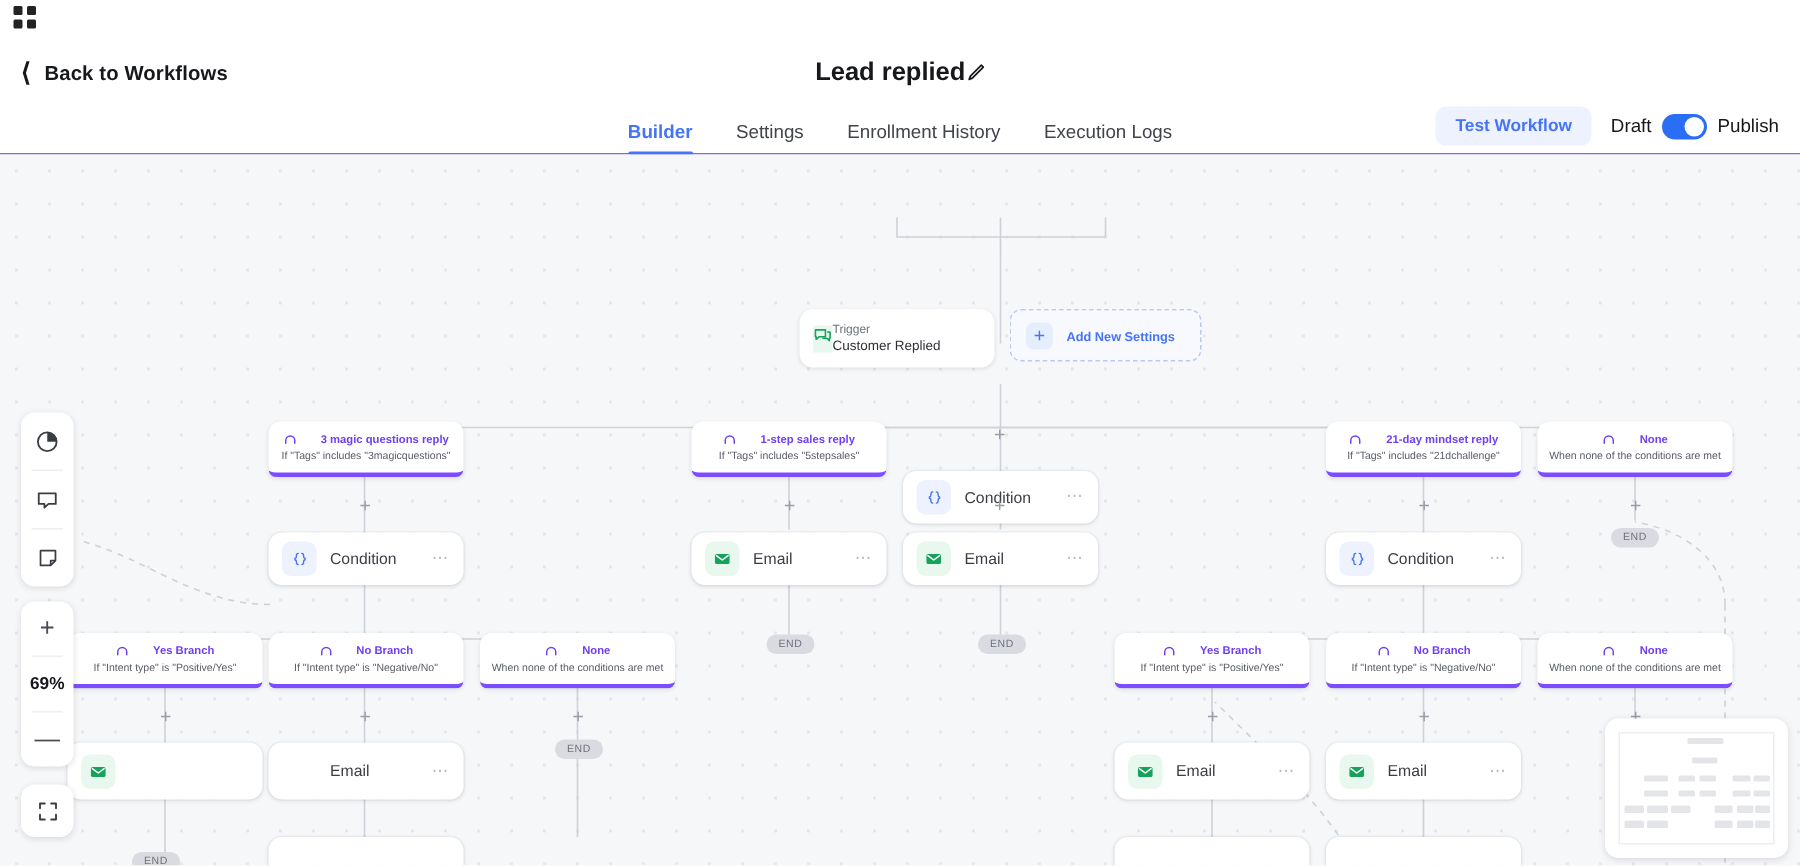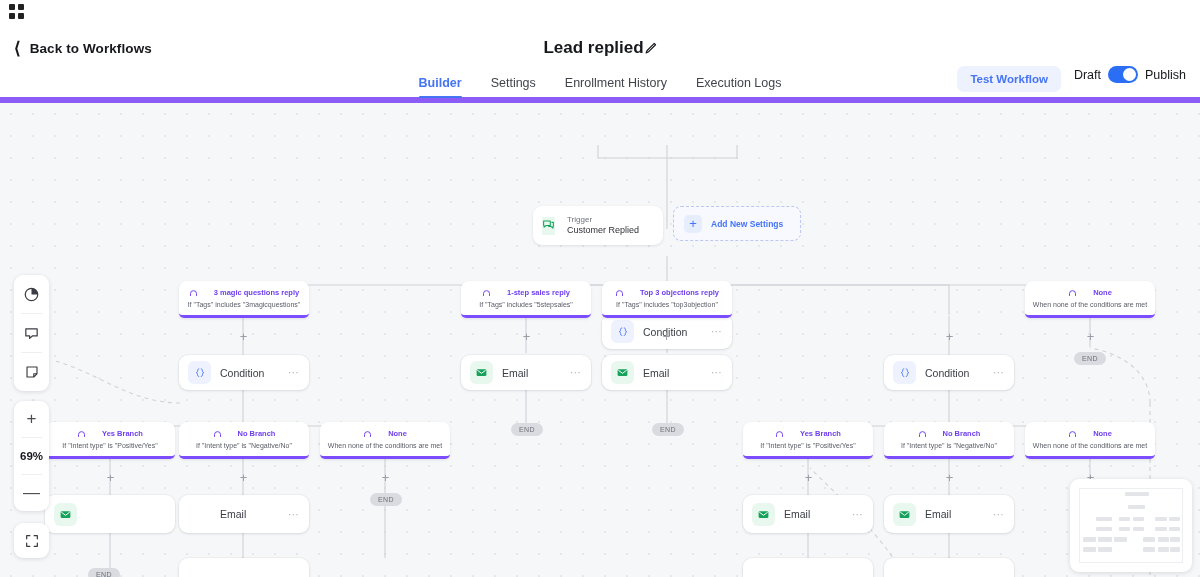--- a/index.html
+++ b/index.html
@@ -50,35 +50,35 @@
   .hist-icon { width:19px; height:19px; cursor:pointer; }
   .saved-btn {
     background:#8ba4f4; color:#fff; border:none; border-radius:7px;
     font-size:11.5px; font-weight:600; padding:8px 15px; cursor:pointer;
     font-family:inherit;
   }
 
   
   .tabrow {
     height:33px; background:#fff; display:flex; align-items:flex-end;
-    position:relative; border-bottom:6px solid #8b5cf6; padding:0 14px;
+    position:relative; border-bottom:1px solid #8b5cf6; padding:0 14px;
   }
   .tabs { display:flex; gap:29px; margin:0 auto; }
   .tab {
     font-size:12.5px; color:#42444c; padding-bottom:7px; cursor:pointer;
     position:relative; white-space:nowrap;
   }
   .tab.active { color:#4574f5; font-weight:600; }
   .tab.active::after {
     content:""; position:absolute; left:0; right:0; bottom:-1px; height:2px;
     background:#4574f5; border-radius:2px;
   }
   .tabrow-right {
     position:absolute; right:14px; bottom:5px;
-    display:flex; align-items:flex-start; gap:13px;
+    display:flex; align-items:center; gap:13px;
   }
   .test-btn {
     background:#edf2fe; color:#4574f5; border:none; border-radius:7px;
     font-size:11.5px; font-weight:600; padding:7px 13px; cursor:pointer;
     font-family:inherit;
   }
   .toggle-wrap { display:flex; align-items:center; gap:7px; }
   .tg-label { font-size:12.5px; color:#17181c; }
   .switch {
     width:30px; height:17px; border-radius:9px; background:#2b6ef6;
@@ -116,21 +116,21 @@
   .ic-trigger { background:#e8f8ef; }
   .node .nlabel { font-size:10.5px; color:#3b3d45; margin-left:9px; }
   .node .dots { margin-left:auto; color:#b6b9c2; font-size:11px; letter-spacing:1.2px; line-height:1; }
 
   
   .trigger-node {
     position:absolute; left:533px; top:103px; width:130px; height:39px;
     background:#fff; border-radius:9px; display:flex; align-items:center;
     padding:0 9px; box-shadow:0 1px 3px rgba(23,24,28,.10);
   }
-  .trigger-node .tx { margin-left:12px; }
+  .trigger-node .tx { margin-left:0; }
   .trigger-node .t1 { font-size:8px; color:#6e717c; line-height:1.25; }
   .trigger-node .t2 { font-size:9px; color:#2f3138; line-height:1.3; }
 
   .add-trigger {
     position:absolute; left:673px; top:103px; width:128px; height:35px;
     border:1px dashed #bcc8f2; border-radius:8px; background:#f7f9ff;
     display:flex; align-items:center; padding:0 10px; gap:9px; cursor:pointer;
   }
   .add-trigger .plus {
     width:18px; height:18px; border-radius:5px; background:#e6edfd;
@@ -358,30 +358,30 @@
     <div class="branch" style="left:461px; top:178px;">
       <div class="bhead">
         <svg class="br-icon" viewBox="0 0 12 12">
             <path d="M2 10V7.5A4 4 0 0 1 10 7.5V10" fill="none" stroke="#6f3ff0" stroke-width="1.3" stroke-linecap="round"></path>
           </svg>
         <span>1-step sales reply</span>
       </div>
       <div class="bsub">If "Tags" includes "5stepsales"</div>
     </div>
 
-    <div class="branch" style="left:602px; top:178px;">
-      <div class="bhead">
-        <svg class="br-icon" viewBox="0 0 12 12">
-            <path d="M2 10V7.5A4 4 0 0 1 10 7.5V10" fill="none" stroke="#6f3ff0" stroke-width="1.3" stroke-linecap="round"></path>
-          </svg>
-        <span>Top 3 objections reply</span>
-      </div>
-      <div class="bsub">If "Tags" includes "top3objection"</div>
-    </div>
-
+
+    <div class="branch" style="left:884px; top:178px;">
+      <div class="bhead">
+        <svg class="br-icon" viewBox="0 0 12 12">
+            <path d="M2 10V7.5A4 4 0 0 1 10 7.5V10" fill="none" stroke="#6f3ff0" stroke-width="1.3" stroke-linecap="round"></path>
+          </svg>
+        <span>21-day mindset reply</span>
+      </div>
+      <div class="bsub">If "Tags" includes "21dchallenge"</div>
+    </div>
 
     <div class="branch" style="left:1025px; top:178px;">
       <div class="bhead">
         <svg class="br-icon" viewBox="0 0 12 12">
             <path d="M2 10V7.5A4 4 0 0 1 10 7.5V10" fill="none" stroke="#6f3ff0" stroke-width="1.3" stroke-linecap="round"></path>
           </svg>
         <span>None</span>
       </div>
       <div class="bsub">When none of the conditions are met</div>
     </div>

